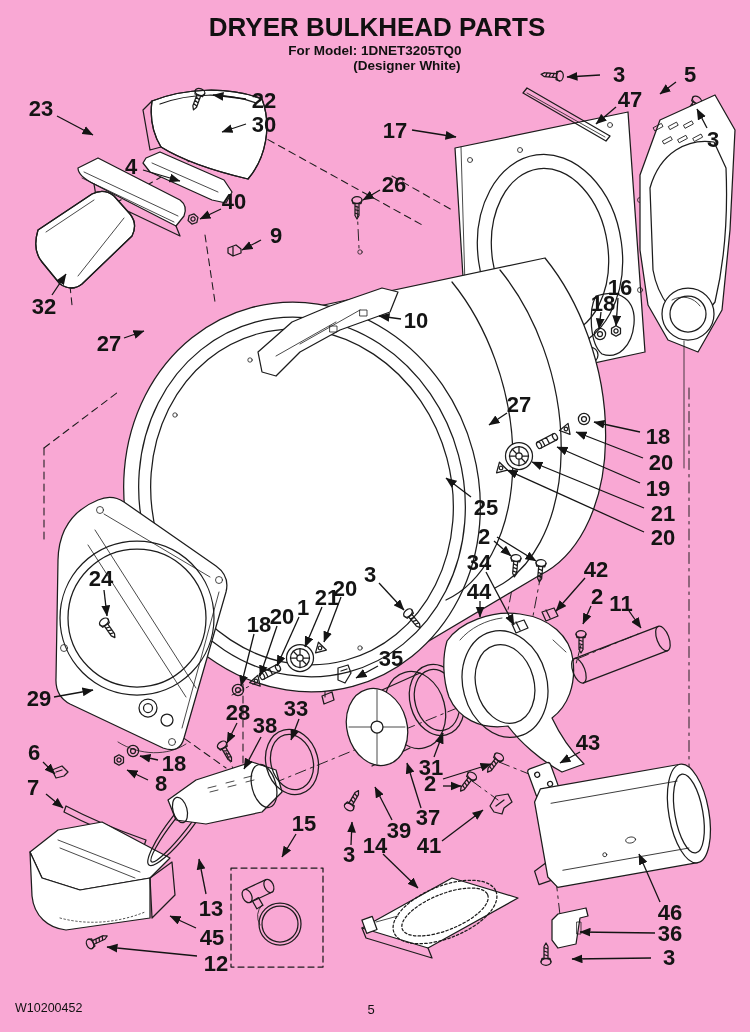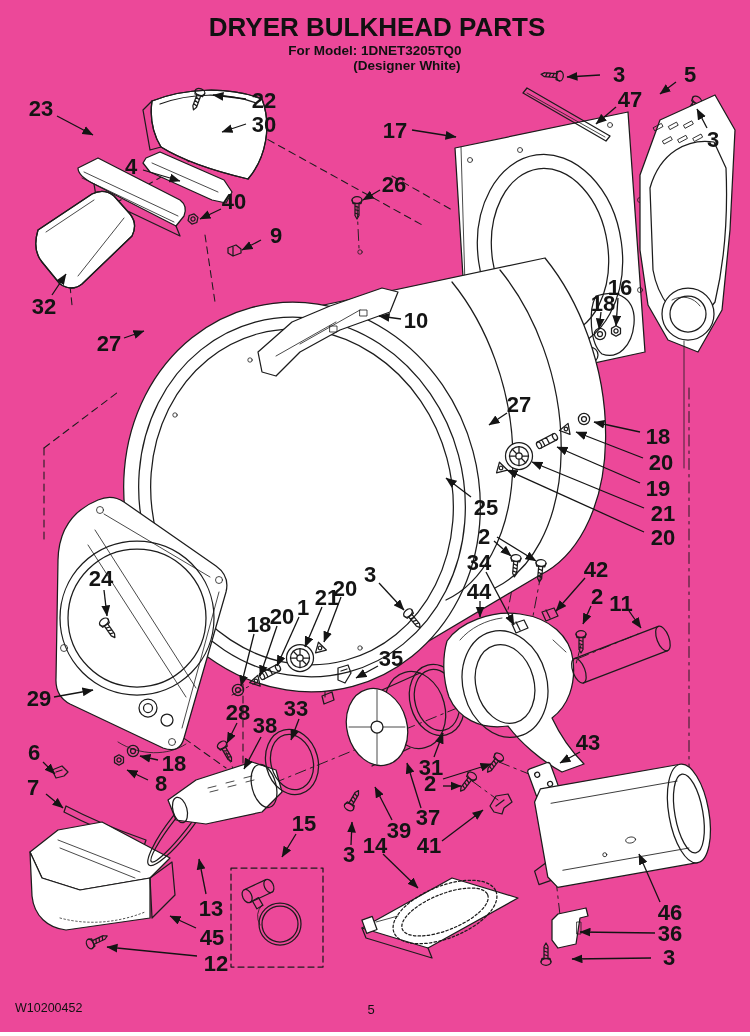--- a/index.html
+++ b/index.html
@@ -1,16 +1,16 @@
 <!DOCTYPE html>
 <html><head>
 <meta charset="utf-8">
 <style>
   html,body{margin:0;padding:0;background:#ffffff;}
-  #page{position:relative;width:750px;height:1032px;background:#ec4899;overflow:hidden;}
+  #page{position:relative;width:750px;height:1032px;background:#f9a8d4;overflow:hidden;}
   svg{display:block;}
   .ink{stroke:#1c1c1c;fill:none;stroke-width:1.25;stroke-linecap:round;stroke-linejoin:round;}
   .thin{stroke-width:0.8;}
   .wfill{fill:#ffffff;}
   .dash{stroke-dasharray:7 5;stroke-width:1.05;}
   .dashdot{stroke-dasharray:11 5 2.5 5;stroke-width:0.95;}
   .t-title{font:bold 26px "Liberation Sans",sans-serif;text-anchor:middle;fill:#111;stroke:none;}
   .t-sub{font:bold 13.5px "Liberation Sans",sans-serif;text-anchor:middle;fill:#111;stroke:none;}
   .t-foot{font:12.5px "Liberation Sans",sans-serif;fill:#111;stroke:none;}
   .t-page{font:13px "Liberation Sans",sans-serif;text-anchor:middle;fill:#111;stroke:none;}

